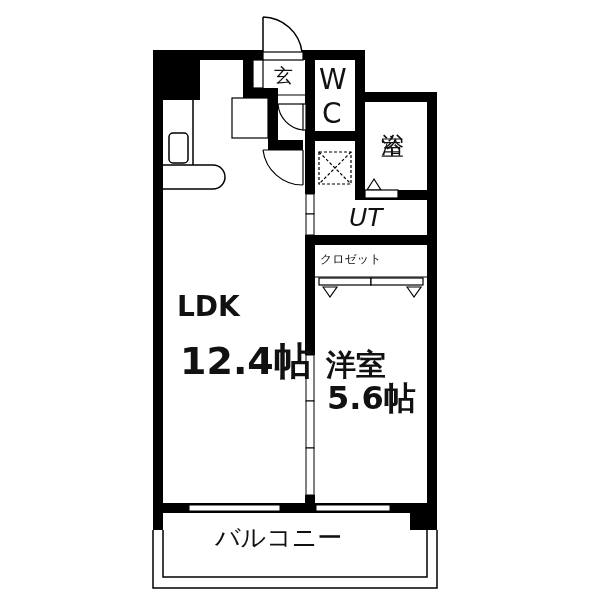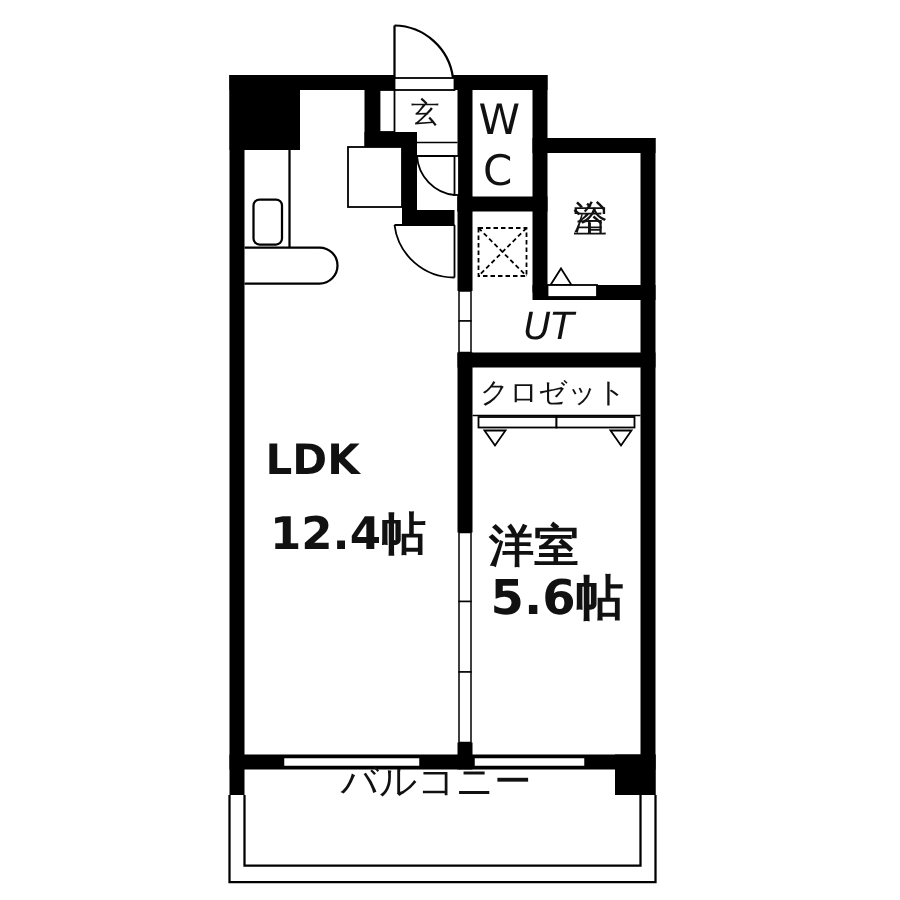--- a/index.html
+++ b/index.html
@@ -126,21 +126,21 @@
 
 <div class="lbl thin" style="left:274px; top:66px; font-size:19px;">玄</div>
 
 <div class="lbl thin" style="left:319px; top:66px; font-size:28px;">W</div>
 <div class="lbl thin" style="left:322px; top:100px; font-size:28px;">C</div>
 
 <div class="lbl thin vert" style="left:381px; top:115px; font-size:23px;">浴室</div>
 
 <div class="lbl thin" style="left:349px; top:205px; font-size:25px;font-style:italic;">UT</div>
 
-<div class="lbl thin" style="left:320px; top:253px; font-size:19px;">クロゼット</div>
+<div class="lbl thin" style="left:320px; top:253px; font-size:12px;">クロゼット</div>
 
 <div class="lbl bold" style="left:177px; top:293px; font-size:28px;text-align:center;">LDK</div>
-<div class="lbl bold" style="left:180px; top:342px; font-size:30px;">12.4帖</div>
+<div class="lbl bold" style="left:180px; top:342px; font-size:38px;">12.4帖</div>
 
 <div class="lbl bold" style="left:326px; top:350px; font-size:30px;">洋室</div>
 <div class="lbl bold" style="left:327px; top:382px; font-size:32px;">5.6帖</div>
 
-<div class="lbl thin" style="left:215px; top:508px; font-size:25px;margin-left:12px;">バルコニー</div>
+<div class="lbl thin" style="left:215px; top:525px; font-size:25px;">バルコニー</div>
 
 </body></html>

